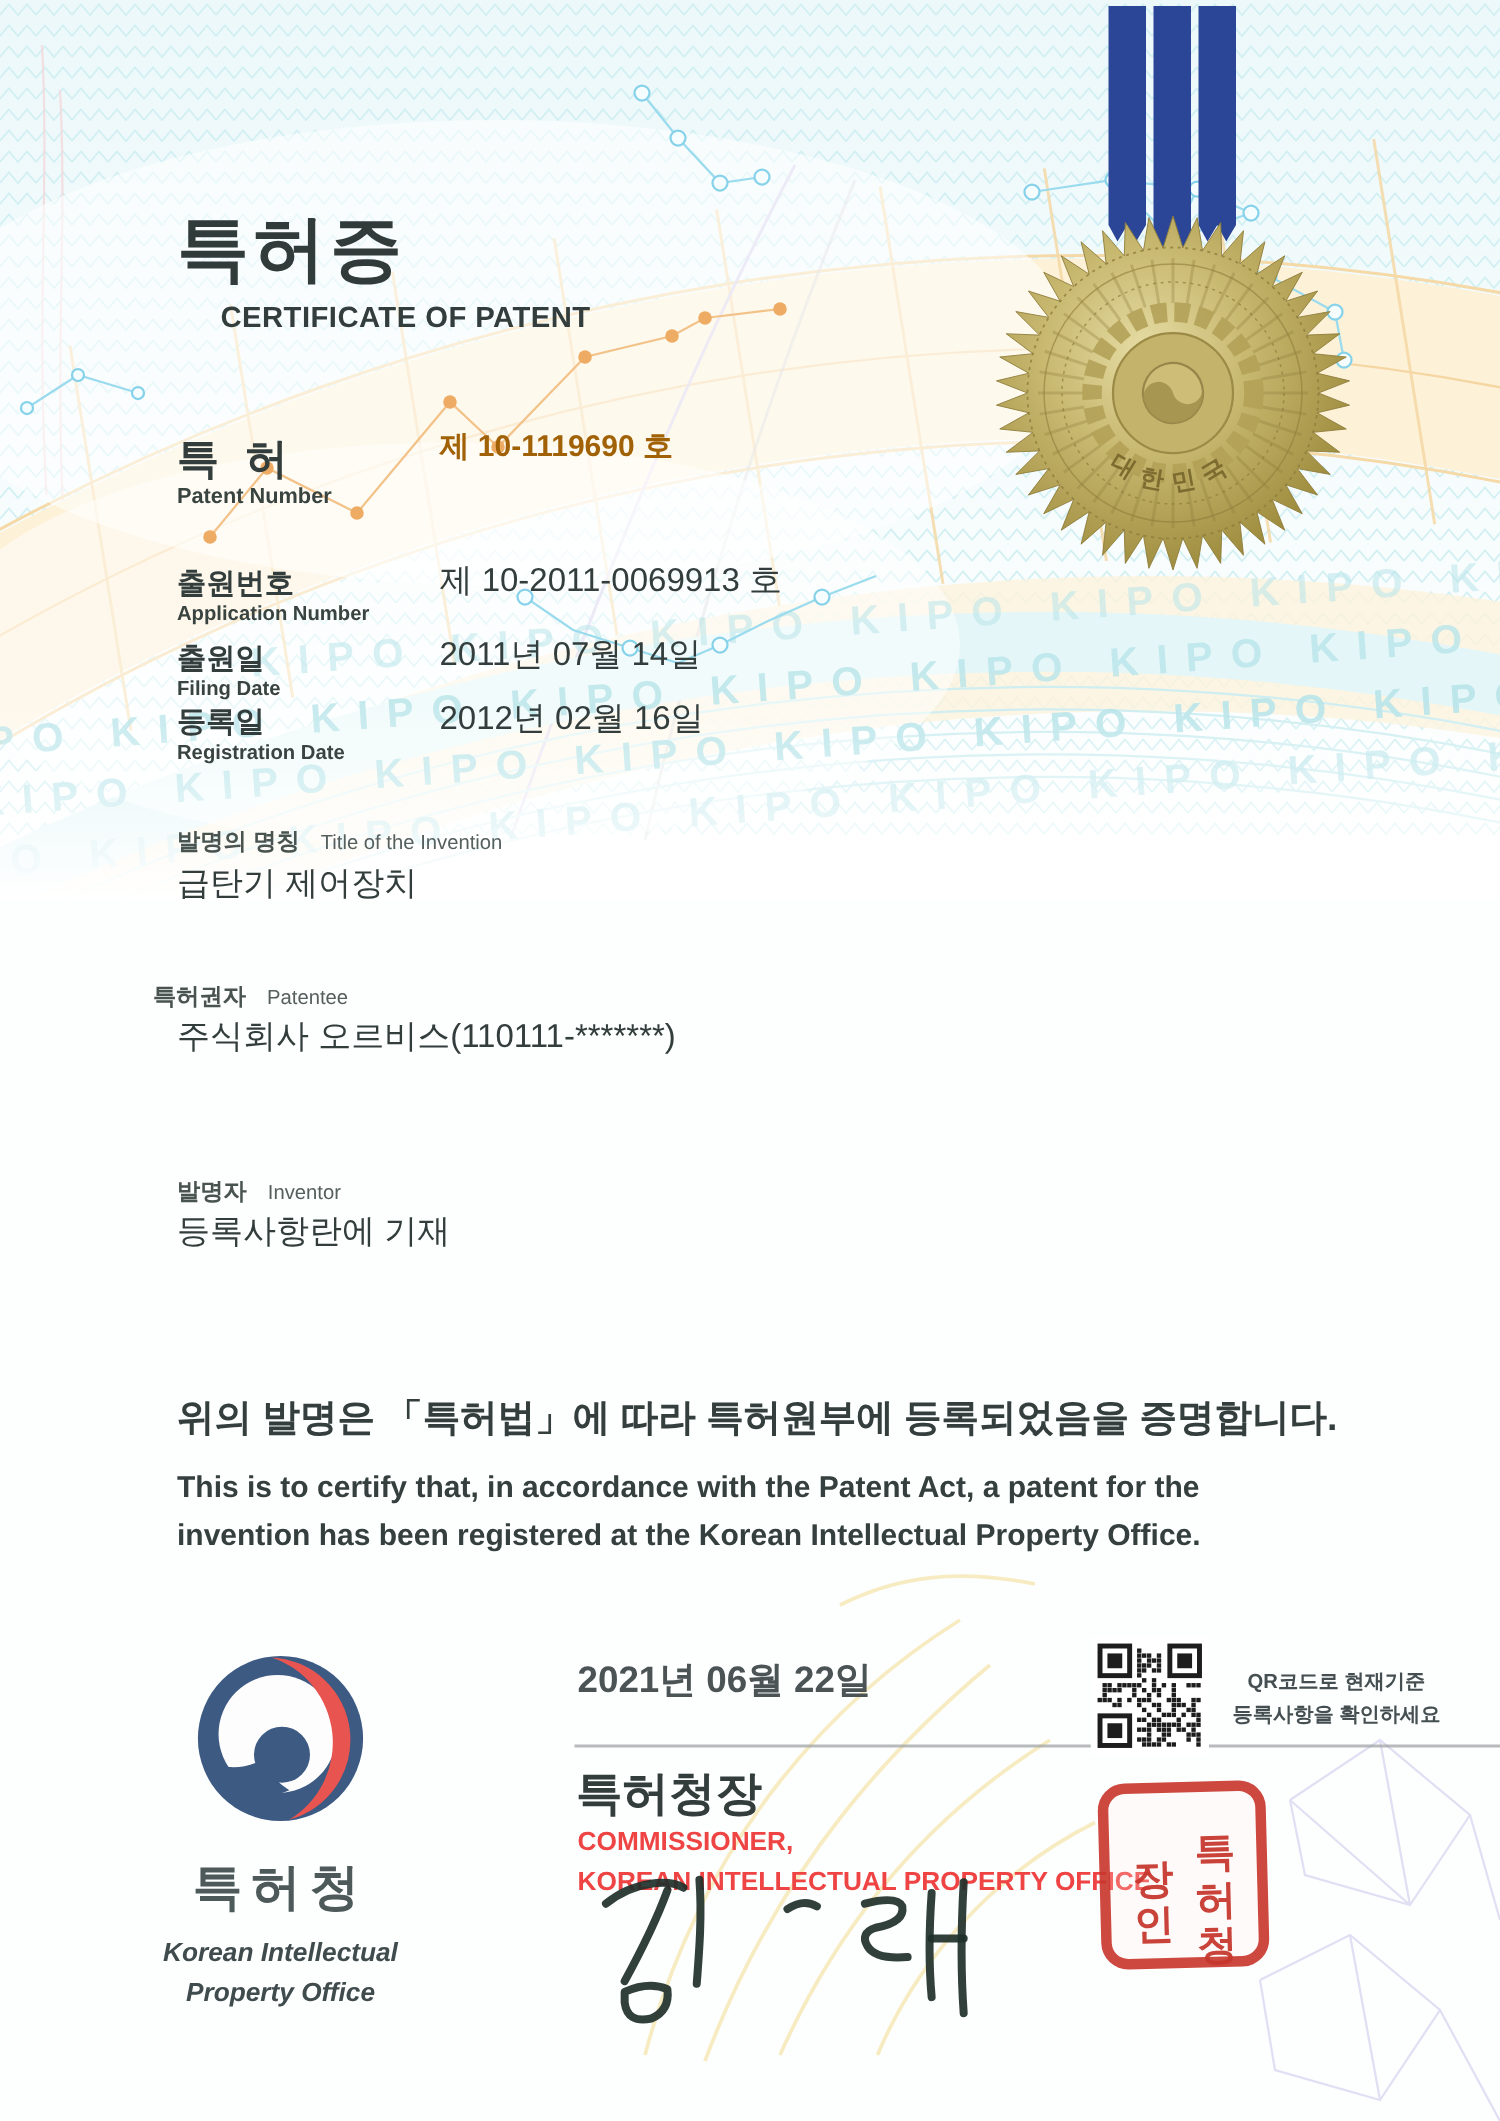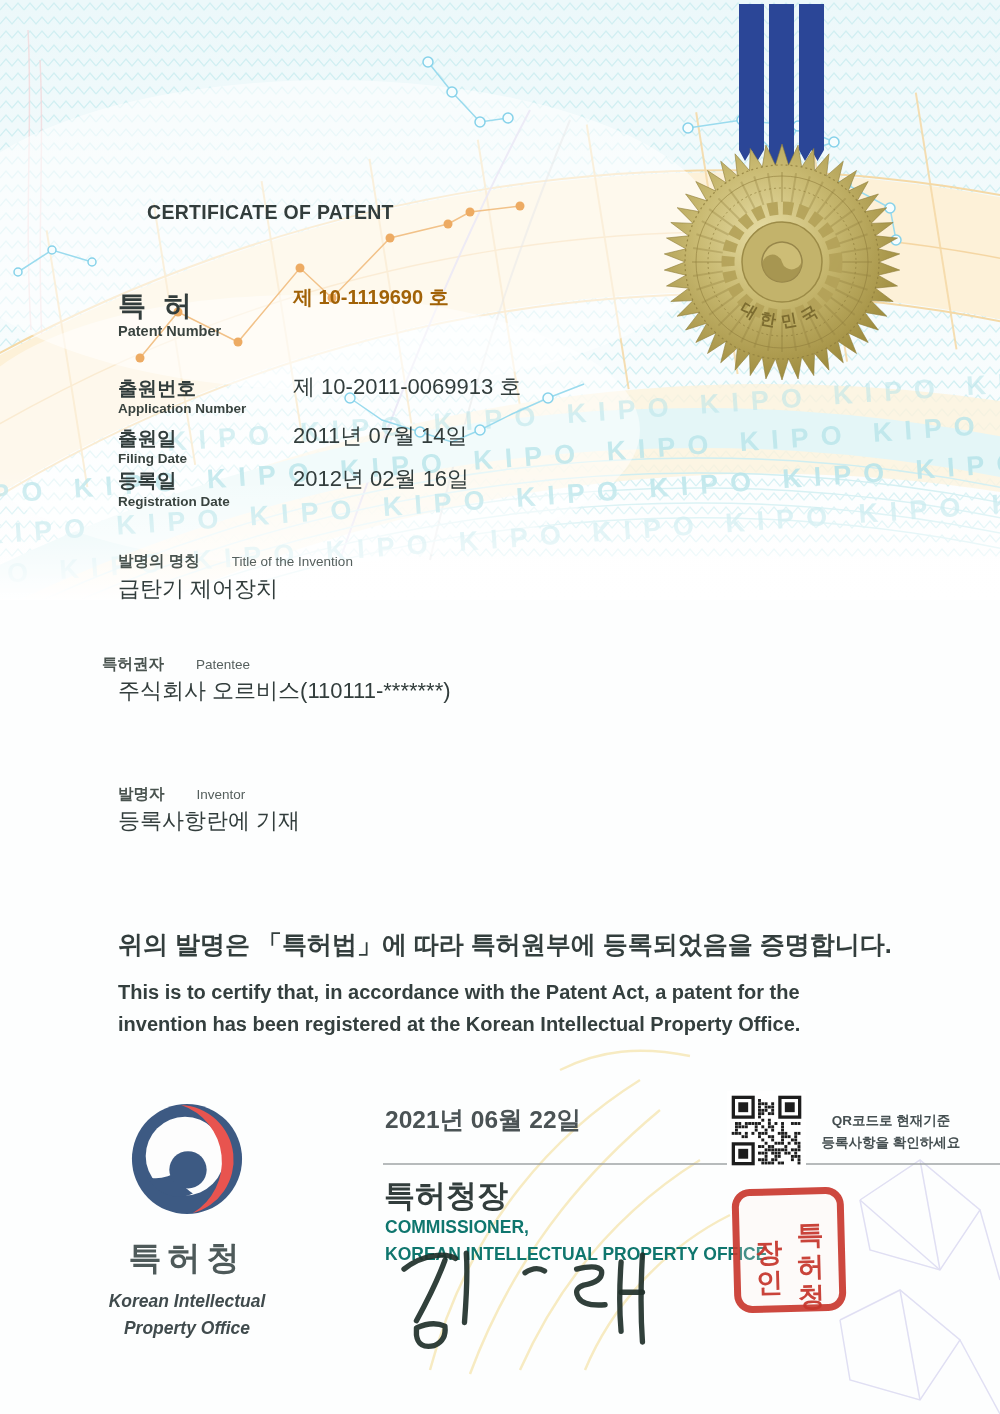--- a/index.html
+++ b/index.html
@@ -11,28 +11,28 @@
   
   .title-ko{font-size:48px;font-weight:800;letter-spacing:3px;color:#313b3a;}
   .title-en{font-size:19.5px;font-weight:700;letter-spacing:.3px;color:#323d3c;margin-left:28px;}
   .lab-ko-lg{font-size:28px;font-weight:800;letter-spacing:5px;color:#323d3c;}
   .lab-ko{font-size:19.5px;font-weight:800;color:#323d3c;}
   .lab-en-lg{font-size:14.5px;font-weight:700;color:#39433f;}
   .lab-en{font-size:13.5px;font-weight:700;color:#39433f;}
   .val-lg{font-size:20px;font-weight:800;color:#a16207;text-align:center;}
   .val{font-size:22px;font-weight:400;color:#323d3c;}
   .val-sm{font-size:20px;font-weight:700;color:#323d3c;}
-  .sec-row{display:flex;gap:32px;align-items:baseline;}
+  .sec-row{display:flex;gap:14px;align-items:baseline;}
   .sec-ko{font-size:15.5px;font-weight:700;color:#49534f;}
   .sec-en{font-size:13.5px;font-weight:400;color:#555f5d;}
   .stmt-ko{font-size:25px;font-weight:800;color:#333e3d;}
   .stmt-en{font-size:20px;font-weight:700;line-height:31.5px;color:#343f3e;}
   .issue-date{font-size:24.5px;font-weight:700;color:#4b5355;}
   .comm-ko{font-size:31px;font-weight:800;color:#323d3c;}
-  .comm-en{font-size:17.5px;font-weight:700;line-height:26.5px;color:#0f766e;}
+  .comm-en{font-size:17.5px;font-weight:700;line-height:26.5px;color:#ef4444;}
   .qr-caption{font-size:13.5px;font-weight:700;line-height:22px;color:#454f51;text-align:center;}
   .agency-ko{font-size:33px;font-weight:600;letter-spacing:6px;color:#4e5a5a;text-align:center;}
   .agency-en{font-size:17.5px;font-weight:600;line-height:27px;color:#404b4d;text-align:center;font-style:italic;}
 
   .hrule{height:1.5px;background:#9fa4a6;opacity:.75;}
 
   
   .seal{box-sizing:border-box;border:7px solid rgba(198,48,38,.88);border-radius:18px;
         background:rgba(255,236,232,.22);display:flex;flex-direction:row-reverse;
         justify-content:space-evenly;align-items:center;transform:rotate(-1.5deg);}
@@ -252,20 +252,21 @@
     <circle cx="142" cy="262" r="40" fill="#c3b36b" stroke="#9c8b47" stroke-width="1.5"></circle>
     <g transform="translate(142 262) rotate(-15)">
       <circle r="20" fill="#cdbd76" stroke="#97864a" stroke-width="1.5"></circle>
       <path d="M -20 0 A 10 10 0 0 1 0 0 A 10 10 0 0 0 20 0 A 20 20 0 0 1 -20 0 Z" fill="#a3914e" opacity=".9"></path>
     </g>
     <text font-size="16" font-weight="700" fill="#7c6c30" letter-spacing="7" text-anchor="middle">
       <textPath href="#medarc" startOffset="50%">대한민국</textPath>
     </text>
   </svg>
 
+  <div class="abs z3 title-ko" style="left:118px;top:134px">특허증</div>
   <div class="abs z3 title-en" style="left:119px;top:201px">CERTIFICATE OF PATENT</div>
 
   <div class="abs z3 lab-ko-lg" style="left:118px;top:287px">특 허</div>
   <div class="abs z3 lab-en-lg" style="left:118px;top:323px">Patent Number</div>
   <div class="abs z3 val-lg" style="left:293px;top:284px">제 10-1119690 호</div>
 
   <div class="abs z3 lab-ko" style="left:118px;top:375px">출원번호</div>
   <div class="abs z3 lab-en" style="left:118px;top:401px">Application Number</div>
   <div class="abs z3 val" style="left:293px;top:372px">제 10-2011-0069913 호</div>
 

